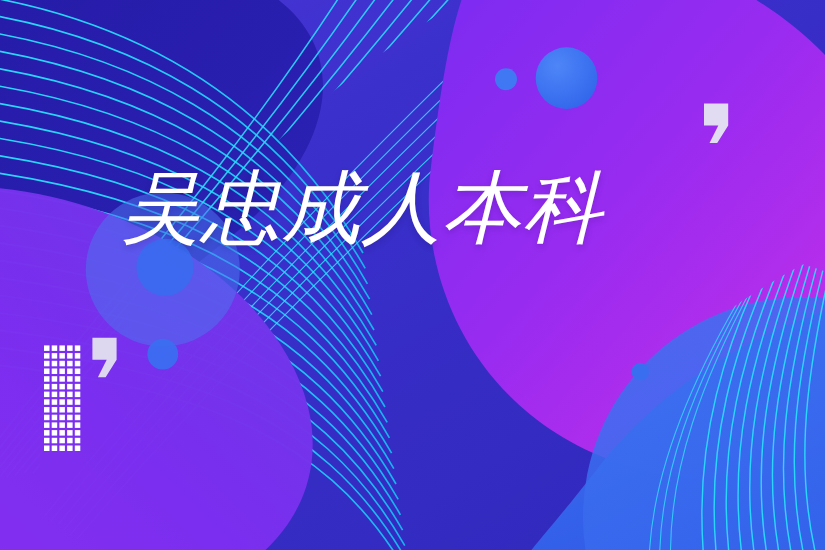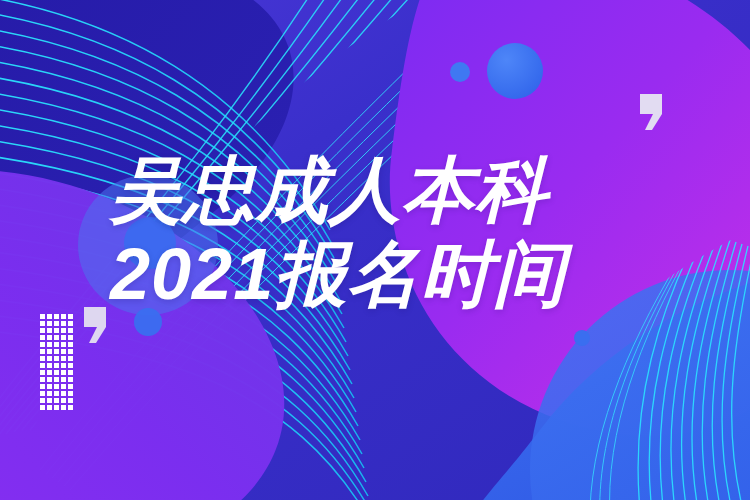--- a/index.html
+++ b/index.html
@@ -25,21 +25,21 @@
   .title-block {
     position: absolute;
     left: 110px;
     top: 148px;
     width: 560px;
     z-index: 30;
   }
   .title-line {
     color: #ffffff;
     font-family: "Liberation Sans", sans-serif;
-    font-weight: bold;
+    font-weight: normal;
     font-style: italic;
     font-size: 72px;
     line-height: 84px;
     letter-spacing: 1px;
     white-space: nowrap;
     text-shadow: 0 2px 6px rgba(20,10,90,0.18);
   }
   .quote-mark {
     position: absolute;
     z-index: 28;
@@ -288,16 +288,15 @@
       <i></i>
     <i></i>
       <i></i>
       <i></i>
       <i></i>
       <i></i>
   </div>
 
   <div class="title-block">
     <div class="title-line">吴忠成人本科</div>
-    <div class="title-line">2021报名时间</div>
   </div>
 
 </div>
 
 </body></html>

